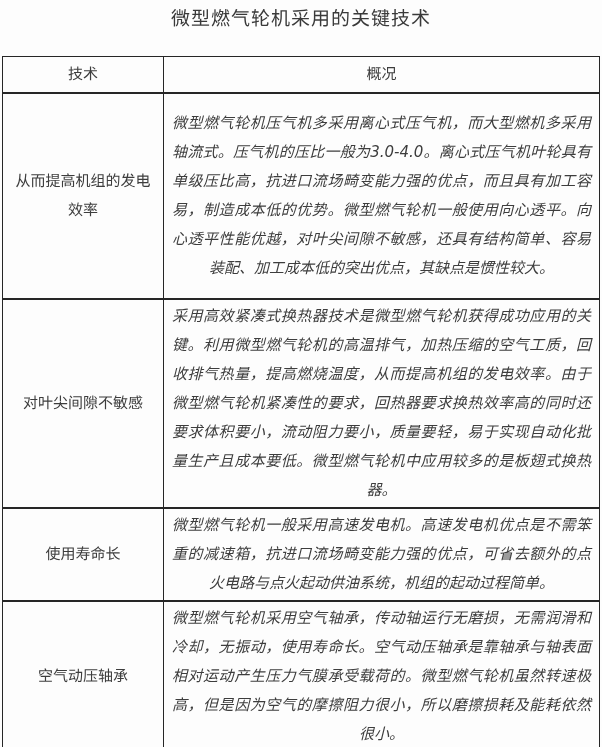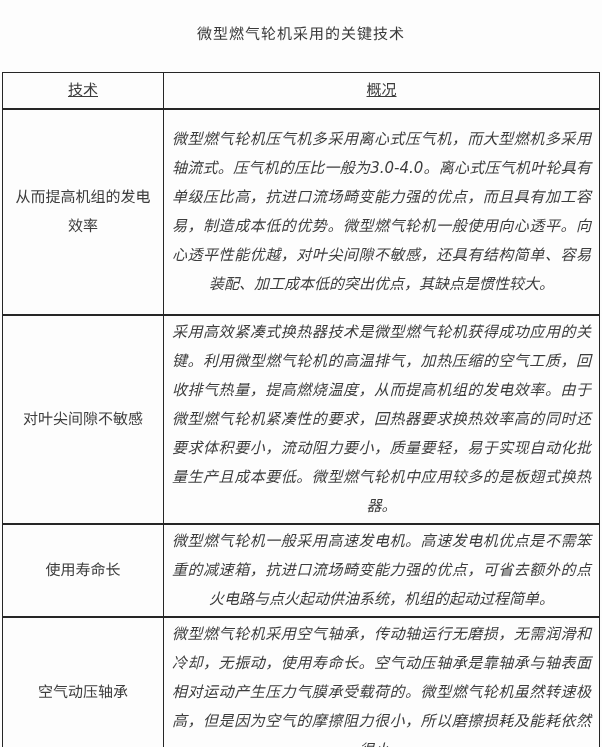--- a/index.html
+++ b/index.html
@@ -10,23 +10,23 @@
   }
   .page {
     position: relative;
     width: 602px;
     height: 747px;
     background: #fdfdfd;
     color: #3d3d3d;
     overflow: hidden;
   }
   .doc-title {
-    padding-top: 24px;
+    padding-top: 8px;
     text-align: center;
-    font-size: 15px;
+    font-size: 19px;
     line-height: 20px;
     color: #3a3a3a;
     letter-spacing: 1px;
   }
   table.tech-table {
     border-collapse: collapse;
     table-layout: fixed;
     width: 597px;
     margin: 28px 0 0 2px;
     background: #fdfdfd;
@@ -37,21 +37,21 @@
     padding: 2px 8px;
     font-size: 15px;
     font-weight: normal;
     color: #3d3d3d;
     vertical-align: middle;
     box-sizing: border-box;
     overflow: hidden;
   }
   col.col-tech { width: 161px; }
   col.col-overview { width: 436px; }
-  tr.header-row { height: 36px; text-decoration: underline; }
+  tr.header-row { height: 36px; }
   tr.row-0 { height: 206px; }
   tr.row-1 { height: 205px; }
   tr.row-2 { height: 92px; }
   tr.row-3 { height: 148px; }
   td.tech-cell, th.head-cell {
     text-align: center;
     line-height: 29px;
     padding-left: 10px;
     padding-right: 10px;
   }

